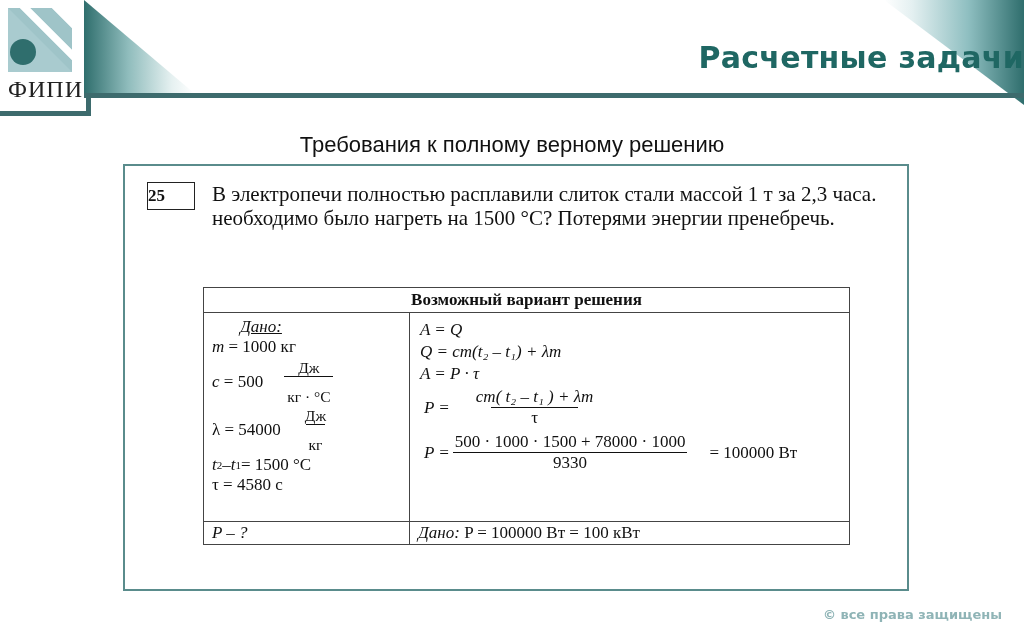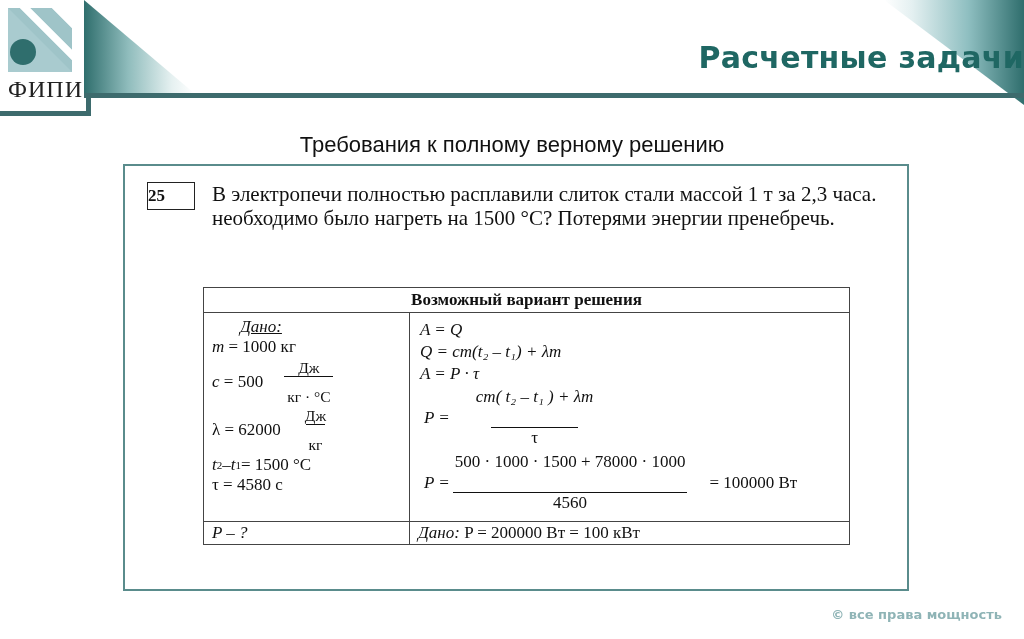--- a/index.html
+++ b/index.html
@@ -35,21 +35,21 @@
   .given { width:197px; height:204px; padding:4px 0 0 8px !important; font-size:17px; line-height:20px; }
   .work { padding:6px 0 0 10px !important; font-size:17px; }
   .foot td { height:22px; font-size:17px; vertical-align:middle !important; padding-left:8px !important; }
 
   .i { font-style:italic; }
   .u { text-decoration:underline;margin-left:28px; }
   .row { display:flex; align-items:center; white-space:nowrap; }
   .frac { display:inline-flex; flex-direction:column; align-items:center; vertical-align:middle; margin:0 21px; font-size:15.5px; line-height:17px; }
   .frac .num { padding:0 3px; }
   .frac .den { border-top:1.3px solid #111; padding:11px 3px 0; }
-  .big .frac { font-size:17px; line-height:20px;gap:20px; }
+  .big .frac { font-size:17px; line-height:20px; }
   sub { font-size:11px; }
 
   .copyright { position:absolute; right:22px; top:607px; font-family:"DejaVu Sans", sans-serif; font-weight:700; font-size:13px; color:#8fb4b6; }
 </style>
 </head>
 <body>
 
 <div class="top-left-wedge"></div>
 <div class="top-right-wedge"></div>
 <div class="header-rule"></div>
@@ -89,21 +89,21 @@
         <span class="i">m</span>&nbsp;<span>= 1000 кг</span>
       </div>
       <div class="row" style="margin-top:2px">
         <span class="i">c</span>&nbsp;<span>= 500</span>
         <span class="frac">
           <span class="num">Дж</span>
           <span class="den">кг · °С</span>
         </span>
       </div>
       <div class="row" style="margin-top:2px">
-        <span>λ</span>&nbsp;<span>= 62000</span>
+        <span>λ</span>&nbsp;<span>= 54000</span>
         <span class="frac">
           <span class="num">Дж</span>
           <span class="den">кг</span>
         </span>
       </div>
       <div class="row" style="margin-top:2px">
         <span class="i">t</span>
             <sub>2</sub>
             <span> – </span>
             <span class="i">t</span>
@@ -120,26 +120,26 @@
         <span class="i">P =</span>
         <span class="frac" style="margin-left:14px">
           <span class="num i" style="padding:0 12px">cm( t₂ – t₁ ) + λm</span>
           <span class="den" style="padding:0 40px">τ</span>
         </span>
       </div>
       <div class="row big" style="margin-top:4px; margin-left:4px">
         <span class="i">P =</span>
         <span class="frac" style="margin-left:2px">
           <span class="num">500 · 1000 · 1500 + 78000 · 1000</span>
-          <span class="den" style="padding:0 100px">4560</span>
+          <span class="den" style="padding:0 100px">9330</span>
         </span>
         <span>= 100000 Вт</span>
       </div>
     </td>
   </tr>
   <tr class="foot">
     <td><span class="i">P – ?</span></td>
-    <td><span class="i">Дано:</span><span> P = 200000 Вт = 100 кВт</span></td>
+    <td><span class="i">Дано:</span><span> P = 100000 Вт = 100 кВт</span></td>
   </tr>
 </tbody>
   </table>
 
-<div class="copyright">© все права мощность</div>
+<div class="copyright">© все права защищены</div>
 
 </body></html>

